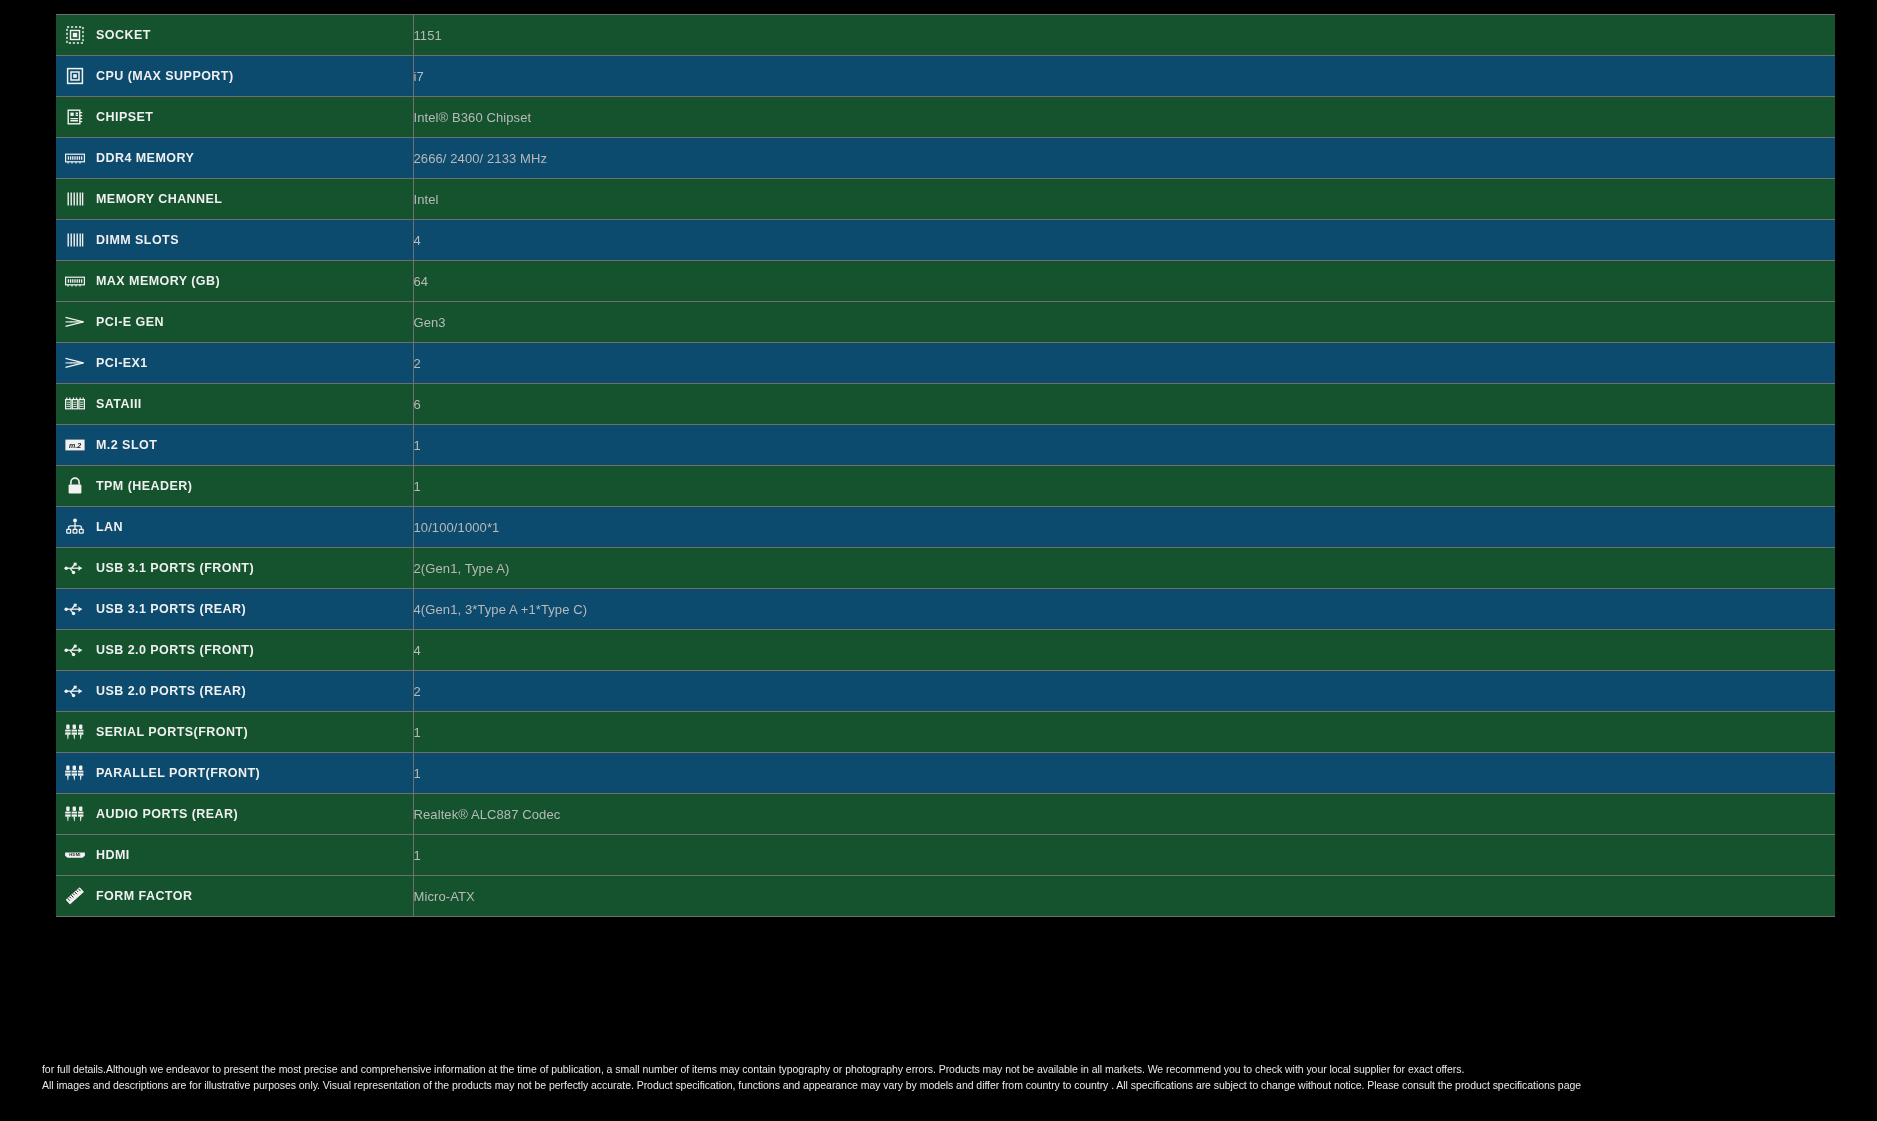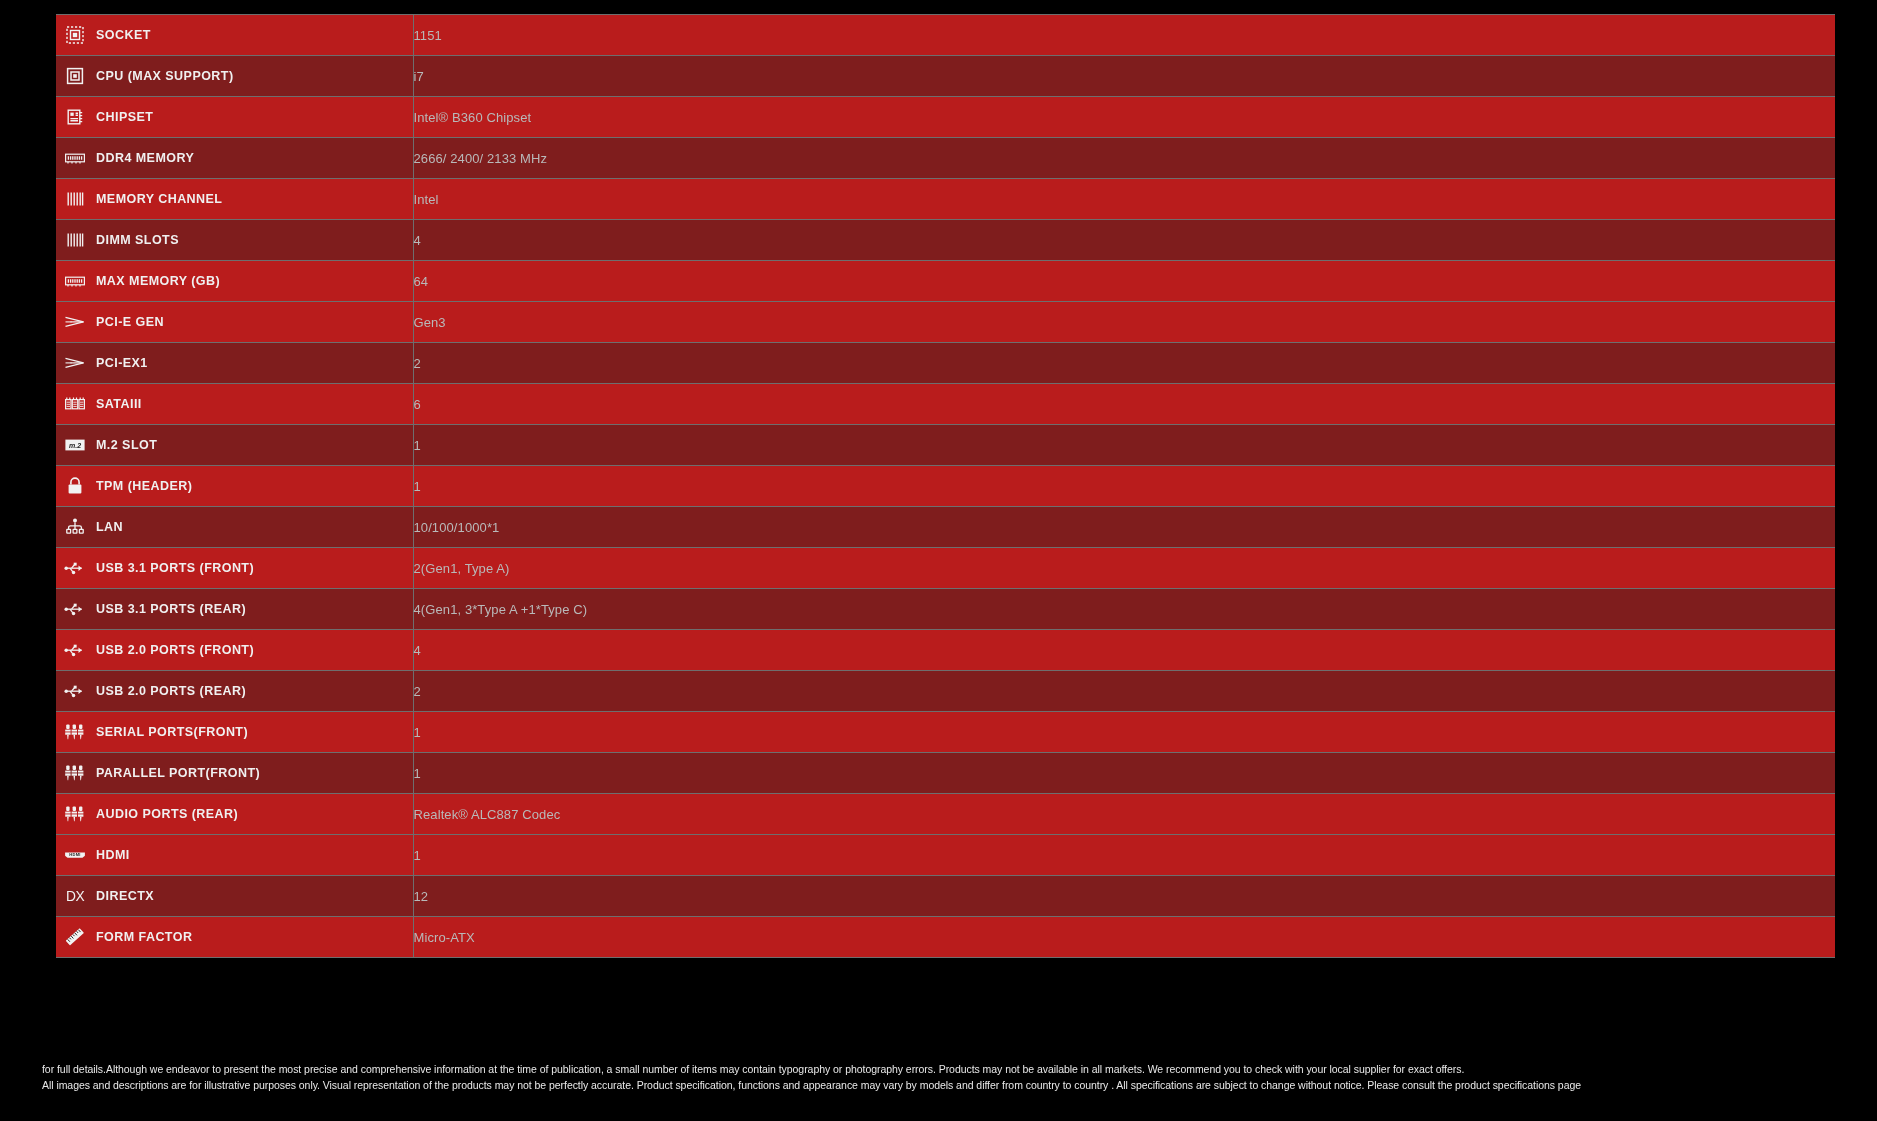--- a/index.html
+++ b/index.html
@@ -14,22 +14,22 @@
 
   #spec-table {
     position: absolute;
     left: 56px;
     top: 14px;
     width: 1779px;
     border-collapse: collapse;
     table-layout: fixed;
   }
   #spec-table tr { height: 41px; }
-  #spec-table tr.alt { background: #7f1d1d; }
-  #spec-table tr.plain { background: #b91c1c; }
+  #spec-table tr.alt { background: #0c4a6e; }
+  #spec-table tr.plain { background: #14532d; }
 
   #spec-table td {
     border-top: 1px solid #6e6e6e;
     border-bottom: 1px solid #6e6e6e;
     padding: 0;
     vertical-align: middle;
     height: 41px;
   }
   #spec-table td.label-cell {
     width: 357px;
@@ -446,33 +446,20 @@
                 <svg width="24" height="12" viewBox="0 0 24 12" fill="none">
       <path d="M1.2 3.4h21.6v3.4l-2.6 2.2H3.8L1.2 6.8z" fill="currentColor"></path>
       <text x="12" y="7.4" font-family="Liberation Sans, sans-serif" font-size="4.4" font-weight="bold" fill="#1c1c1c" text-anchor="middle" letter-spacing="0.3">HDMI</text>
     </svg>
               </span>
               <span class="spec-label">HDMI</span>
             </div>
           </td>
           <td class="value-cell"><span class="spec-value">1</span></td>
         </tr>
-        <tr class="alt">
-          <td class="label-cell">
-            <div class="label-inner">
-              <span class="spec-icon">
-                <svg width="24" height="20" viewBox="0 0 24 20" fill="none">
-      <text x="12" y="15" font-family="Liberation Sans, sans-serif" font-size="15" fill="currentColor" text-anchor="middle" letter-spacing="-0.5">DX</text>
-    </svg>
-              </span>
-              <span class="spec-label">DIRECTX</span>
-            </div>
-          </td>
-          <td class="value-cell"><span class="spec-value">12</span></td>
-        </tr>
         <tr class="plain">
           <td class="label-cell">
             <div class="label-inner">
               <span class="spec-icon">
                 <svg width="22" height="22" viewBox="0 0 22 22" fill="none">
       <g transform="rotate(-42 11 11)">
         <rect x="1.6" y="7.6" width="18.8" height="6.4" rx="0.6" fill="currentColor"></rect>
         <g stroke="#1c1c1c" stroke-width="0.9">
           <path d="M4 7.8v3.2M6.4 7.8v2.2M8.8 7.8v3.2M11.2 7.8v2.2M13.6 7.8v3.2M16 7.8v2.2M18.4 7.8v3.2"></path>
         </g>

